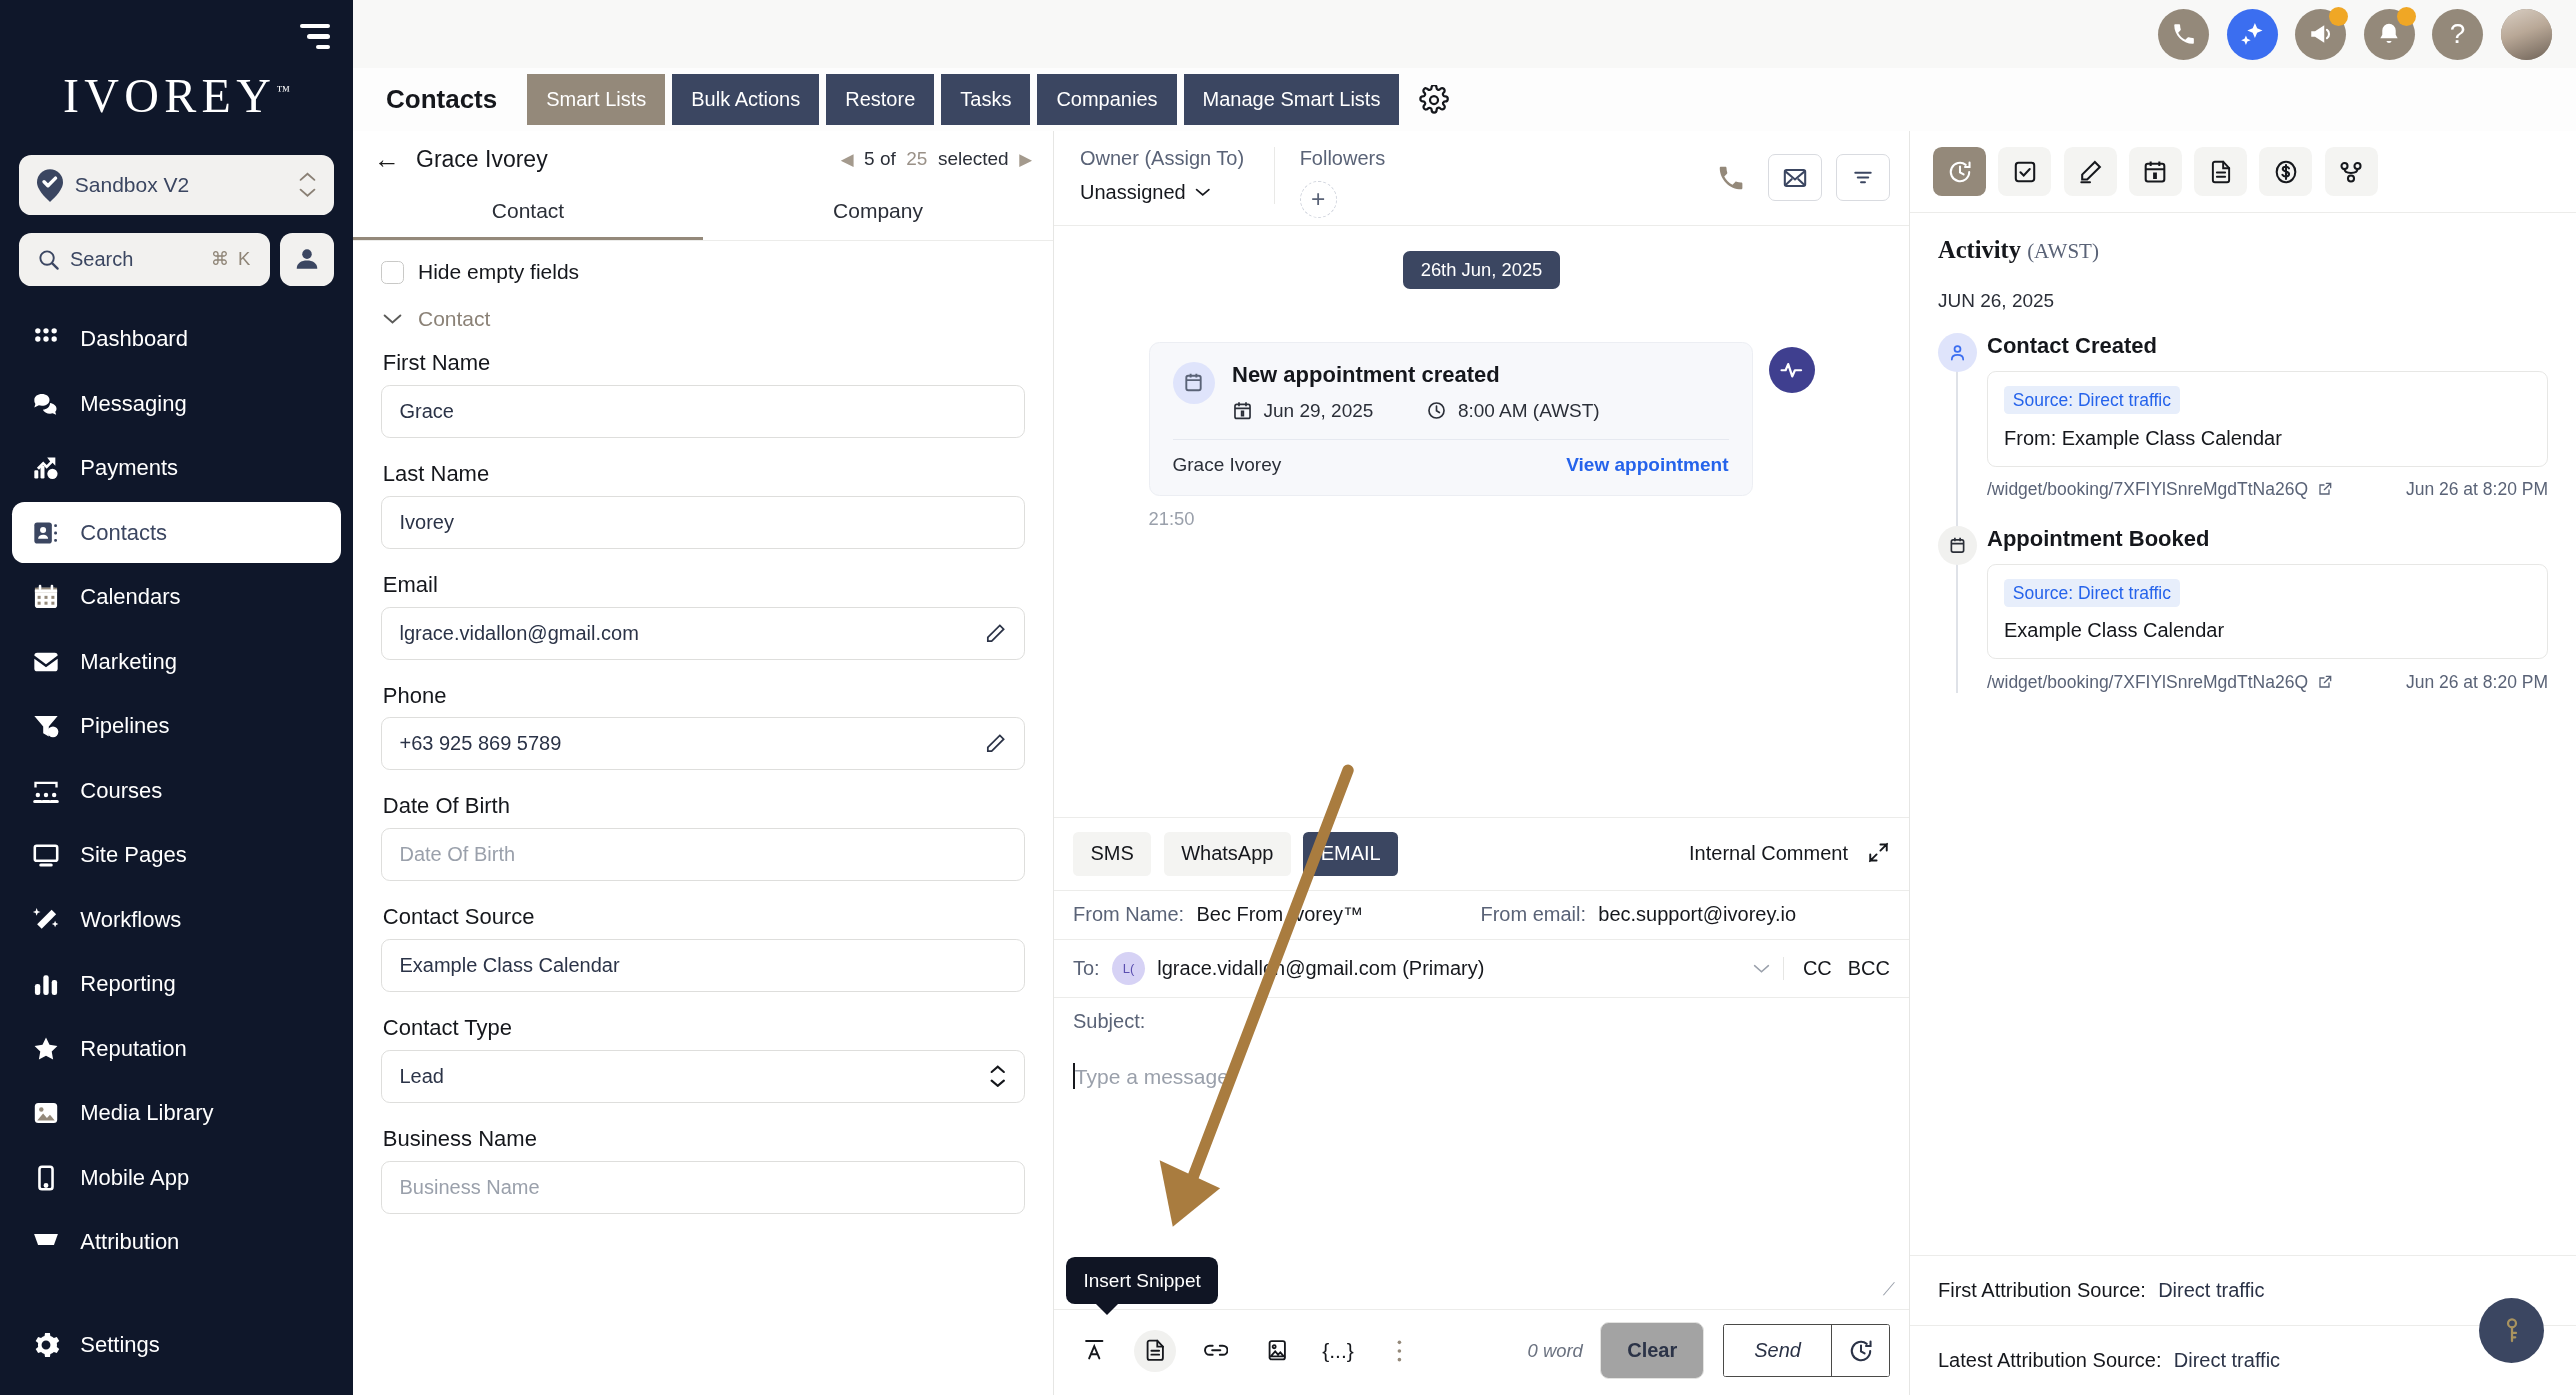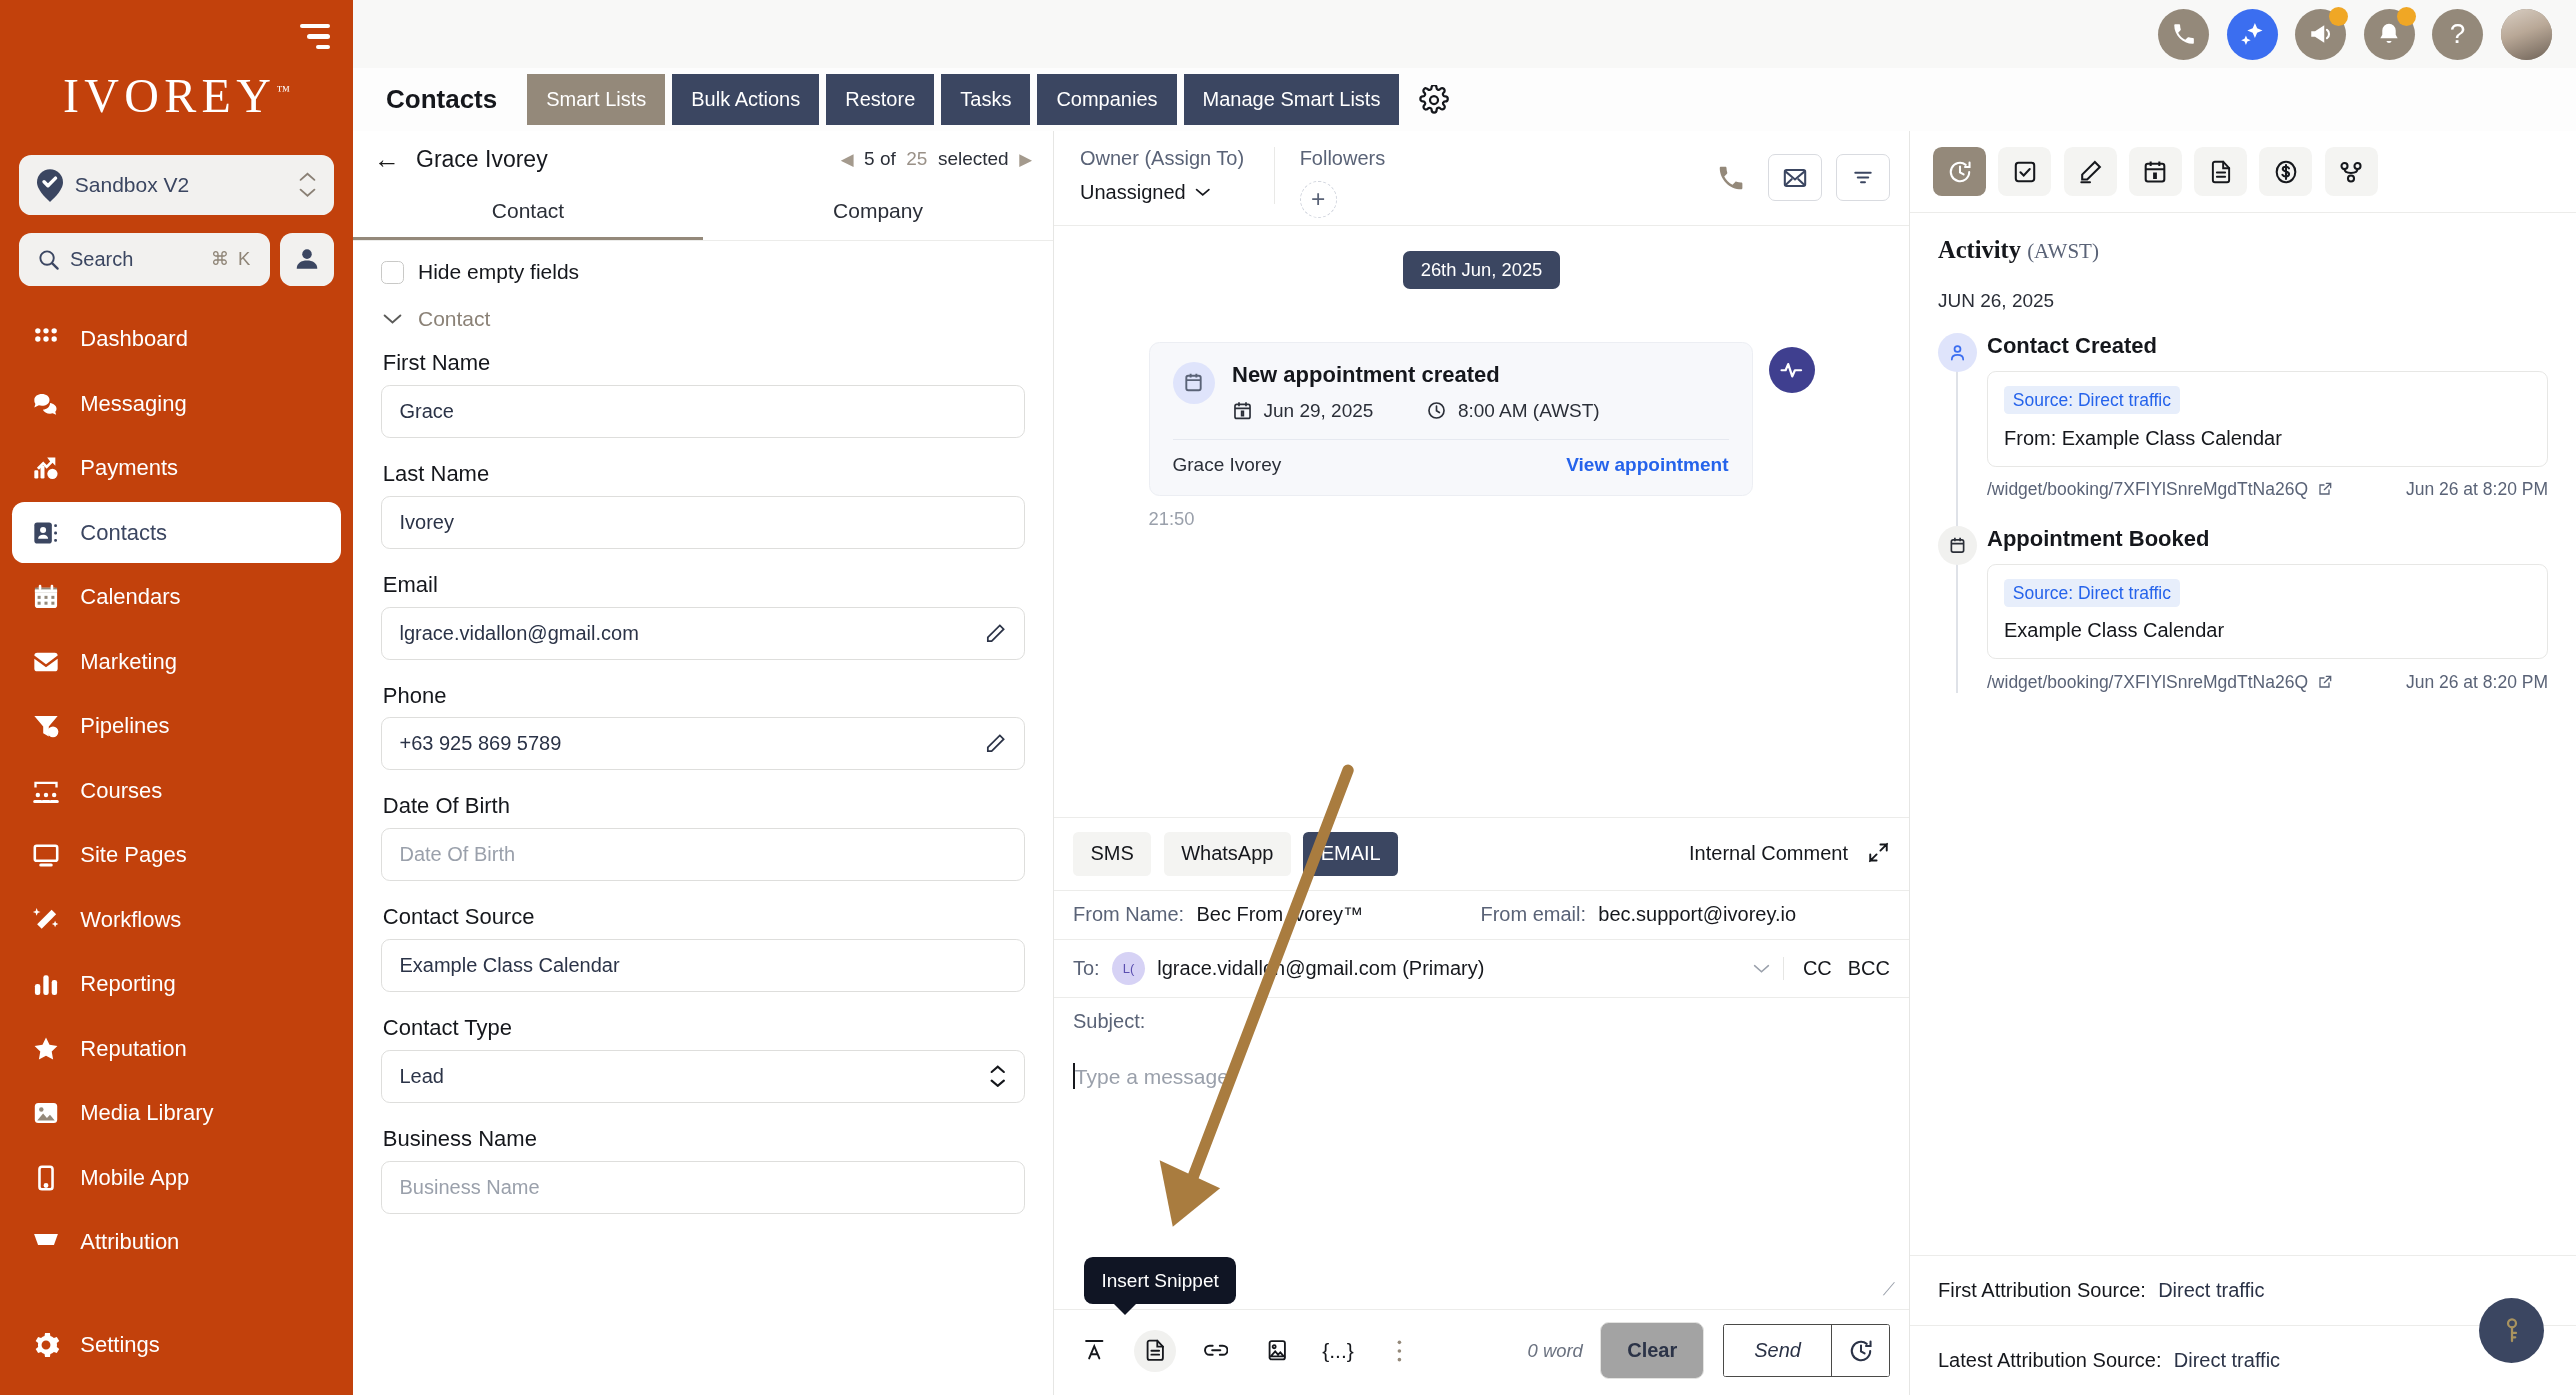--- a/index.html
+++ b/index.html
@@ -3,21 +3,21 @@
 <meta charset="utf-8">
 <style>
   * { box-sizing: border-box; margin:0; padding:0; }
   html,body { width:2576px; height:1395px; overflow:hidden;
     font-family:"Liberation Sans", sans-serif; background:#f4f4f3; }
 
   
   #app { position:relative; width:2576px; height:1395px; display:flex; }
 
   
-  #sidebar { width:353px; height:100%; background:#c2410c; position:relative;
+  #sidebar { width:353px; height:100%; background:#0f172a; position:relative;
       display:flex; flex-direction:column; flex:0 0 353px; }
   .hamburger { position:absolute; top:19px; right:23px; width:39px; height:35px;
       display:flex; flex-direction:column; justify-content:center; align-items:flex-end; gap:6.1px; cursor:pointer; }
   .hamburger i { display:block; height:4.4px; border-radius:2.6px; background:#fff; }
   .hamburger i:nth-child(1){ width:30px; }
   .hamburger i:nth-child(2){ width:23px; }
   .hamburger i:nth-child(3){ width:14px; }
 
   .brand { margin:68px 0 0 0; text-align:center; color:#fff;
       font-family:"Liberation Serif", serif; font-size:48px; letter-spacing:5.3px; font-weight:400; position:relative;}
@@ -758,21 +758,21 @@
                       <path d="M20.5 12a8.5 8.5 0 11-3.2-6.6"></path>
                       <path d="M12 7v5.3l3.3 2"></path>
                       <path d="M20.8 3.2v4.2h-4.2"></path>
                     </svg>
                 </span>
               </span>
             </div>
           </div>
         </div>
 
-        <div class="tip" style="left:30px; bottom:91px;">Insert Snippet</div>
+        <div class="tip" style="left:12px; bottom:91px;">Insert Snippet</div>
       </section>
 
       <section id="rightpane">
         <div class="rp-icons">
           <div class="rp-ic active">
             <svg width="26" height="26" viewBox="0 0 24 24" fill="none" stroke="#fff" stroke-width="1.9" stroke-linecap="round">
                 <path d="M20.5 12a8.5 8.5 0 11-3.2-6.6"></path>
                 <path d="M12 7v5.3l3.3 2"></path>
                 <path d="M20.8 3.2v4.2h-4.2"></path>
               </svg>

